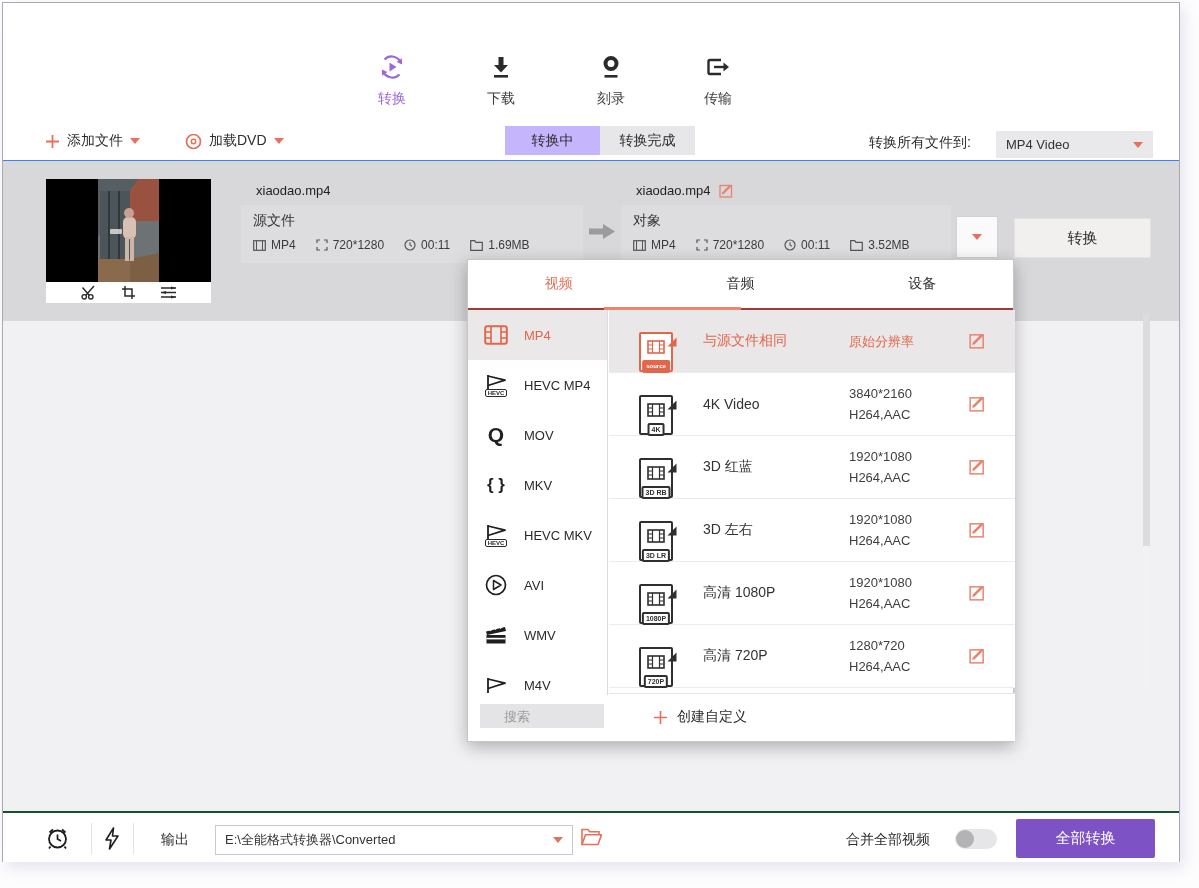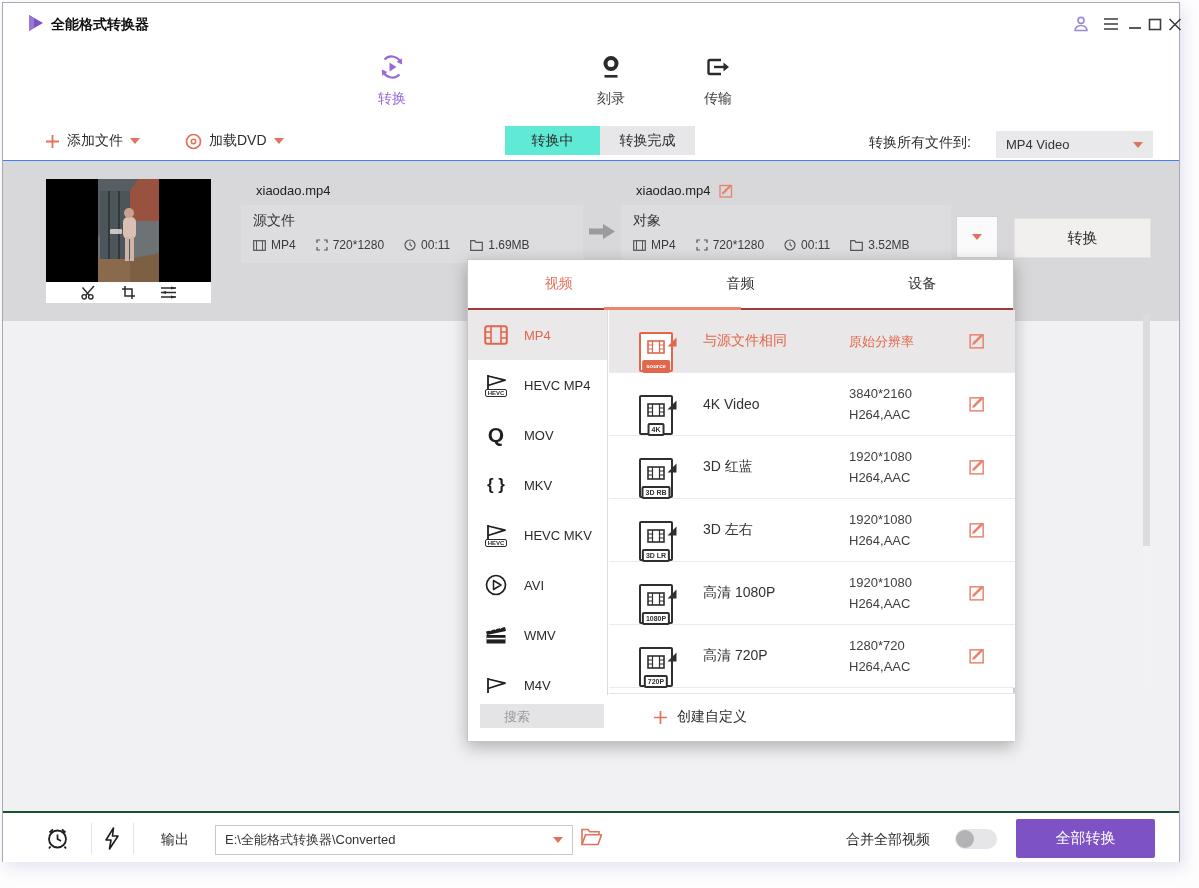--- a/index.html
+++ b/index.html
@@ -20,21 +20,21 @@
   .nav-tab .nt-icon { display:inline-block; height:34px; margin-top:3px; }
   .nav-tab .nt-label { display:block; font-size:14px; color:#3c3c3c; margin-top:2px; }
   .nav-tab.active .nt-label { color:#9a68d8; }
   .nav-underline { position:absolute; left:337px; top:114px; width:110px; height:4px; background:#b38ae0; }
 
   
   .toolbar { position:absolute; left:0; top:118px; width:100%; height:40px; background:#fff; border-bottom:1px solid #3b82f6; }
   .tool-item { position:absolute; top:9px; height:22px; display:flex; align-items:center; gap:7px; font-size:14px; color:#2e2e2e; cursor:pointer; }
   .seg-btn { position:absolute; top:5px; height:29px; width:95px; font-size:14px; color:#2e2e2e;
     display:flex; align-items:center; justify-content:center; cursor:pointer; }
-  .seg-btn.active { background:#5eead4; }
+  .seg-btn.active { background:#c4b5fd; }
   .seg-btn.inactive { background:#e7e6e8; }
   .convert-all-label { position:absolute; top:13px; font-size:14px; color:#2e2e2e; }
   .convert-all-dd { position:absolute; left:993px; top:10px; width:157px; height:27px; background:#e9e8ea;
     display:flex; align-items:center; font-size:13px; color:#333; padding:0 10px; cursor:pointer; }
   .convert-all-dd .caret { margin-left:auto; }
 
   
   .filerow { position:absolute; left:0; top:158px; width:100%; height:160px; background:#d8d7d9; }
   .thumb { position:absolute; left:43px; top:18px; width:165px; height:124px; background:#000; }
   .thumb svg.photo { position:absolute; left:52px; top:0; width:61px; height:103px; }
@@ -108,54 +108,38 @@
   .page-icon.orange .plabel { border-color:#e0674c; background:#e0674c; color:#fff; font-size:6px; }
 
   svg { display:block; }
   .caret { width:0; height:0; border-left:5px solid transparent; border-right:5px solid transparent; border-top:6px solid #e2725b; }
 </style>
 </head>
 <body>
 
 <div class="window">
 
-  <div class="titlebar">
-    <svg class="app-logo" viewBox="0 0 18 18">
-      <polygon points="2,1 16,9 2,17" fill="#7d52c4"></polygon>
-      <polygon points="2,1 7,4 7,14 2,17" fill="#9a77d6"></polygon>
-    </svg>
-    <div class="app-title">全能格式转换器</div>
-    <svg class="tb-ico" style="left:1068px" viewBox="0 0 20 20">
-      <circle cx="10" cy="6.4" r="3" fill="none" stroke="#9d86d8" stroke-width="1.6"></circle>
-      <path d="M4 16.5 a6 5 0 0 1 12 0 z" fill="none" stroke="#9d86d8" stroke-width="1.6" stroke-linejoin="round"></path>
-    </svg>
-    <svg class="tb-ico" style="left:1098px" viewBox="0 0 20 20">
-      <path d="M3 5h14 M3 10h14 M3 15h14" stroke="#3d3d3d" stroke-width="1.7"></path>
-    </svg>
-    <svg class="tb-ico" style="left:1122px" viewBox="0 0 20 20">
-      <path d="M4 14h12" stroke="#3d3d3d" stroke-width="1.7"></path>
-    </svg>
-    <svg class="tb-ico" style="left:1142px" viewBox="0 0 20 20">
-      <rect x="4.5" y="5.5" width="11" height="10" fill="none" stroke="#3d3d3d" stroke-width="1.6"></rect>
-    </svg>
-    <svg class="tb-ico" style="left:1162px" viewBox="0 0 20 20">
-      <path d="M4.5 5 15.5 16 M15.5 5 4.5 16" stroke="#3d3d3d" stroke-width="1.6"></path>
-    </svg>
-  </div>
 
   <div class="nav">
     <div class="nav-tab active" style="left:337px">
       <svg class="nt-icon" width="30" height="30" viewBox="0 0 30 30">
         <path d="M24 11 A10 10 0 0 0 7.5 7.5" fill="none" stroke="#9a68d8" stroke-width="2.2"></path>
         <path d="M6 19 A10 10 0 0 0 22.5 22.5" fill="none" stroke="#9a68d8" stroke-width="2.2"></path>
         <polygon points="24.8,6.2 25.2,12.4 19.6,10" fill="#9a68d8"></polygon>
         <polygon points="5.2,23.8 4.8,17.6 10.4,20" fill="#9a68d8"></polygon>
         <polygon points="12.5,10.5 19.5,15 12.5,19.5" fill="#9a68d8"></polygon>
       </svg>
       <span class="nt-label">转换</span>
+    </div>
+    <div class="nav-tab" style="left:446px">
+      <svg class="nt-icon" width="30" height="30" viewBox="0 0 30 30">
+        <polygon points="12.5,5 17.5,5 17.5,13 22,13 15,20.5 8,13 12.5,13" fill="#2b2b2b"></polygon>
+        <rect x="8" y="23" width="14" height="2.6" fill="#2b2b2b"></rect>
+      </svg>
+      <span class="nt-label">下载</span>
     </div>
     <div class="nav-tab" style="left:556px">
       <svg class="nt-icon" width="30" height="30" viewBox="0 0 30 30">
         <circle cx="15" cy="11.5" r="5.5" fill="none" stroke="#2b2b2b" stroke-width="4"></circle>
         <rect x="8.5" y="23" width="13" height="2.6" fill="#2b2b2b"></rect>
       </svg>
       <span class="nt-label">刻录</span>
     </div>
     <div class="nav-tab" style="left:663px">
       <svg class="nt-icon" width="30" height="30" viewBox="0 0 30 30">

